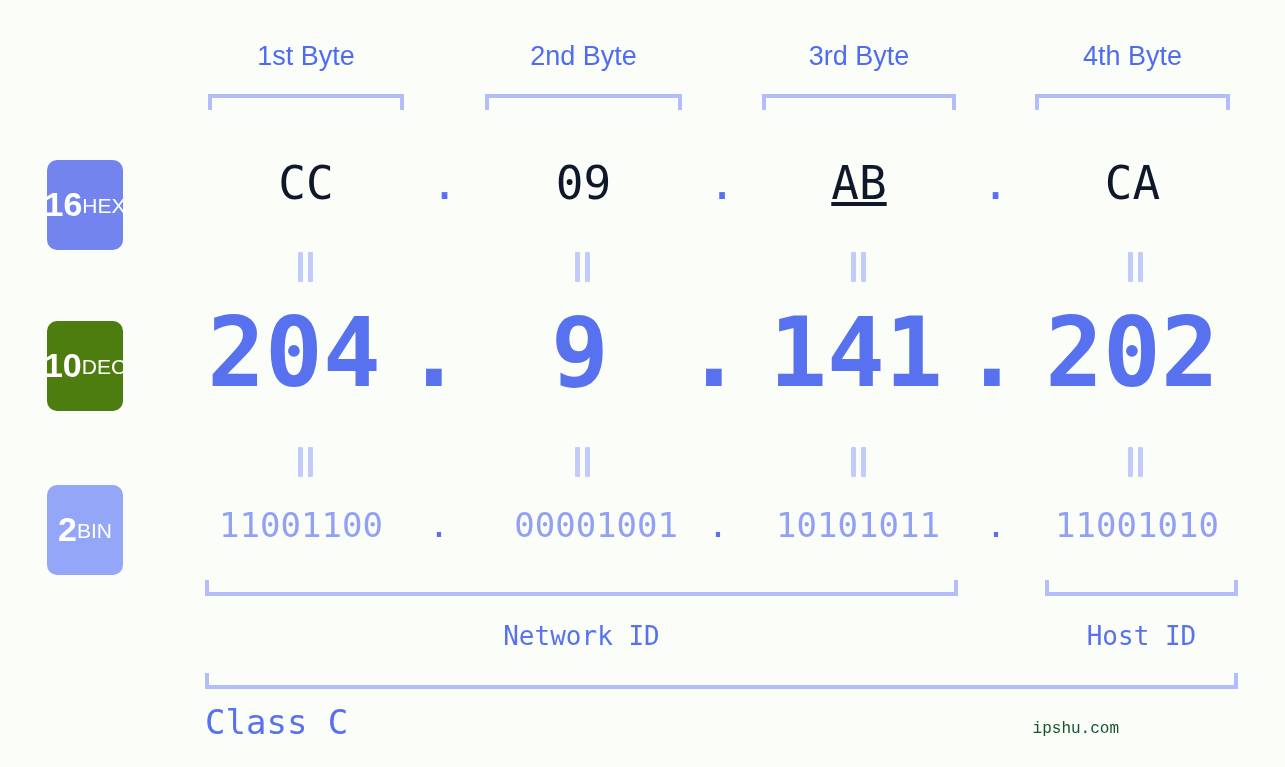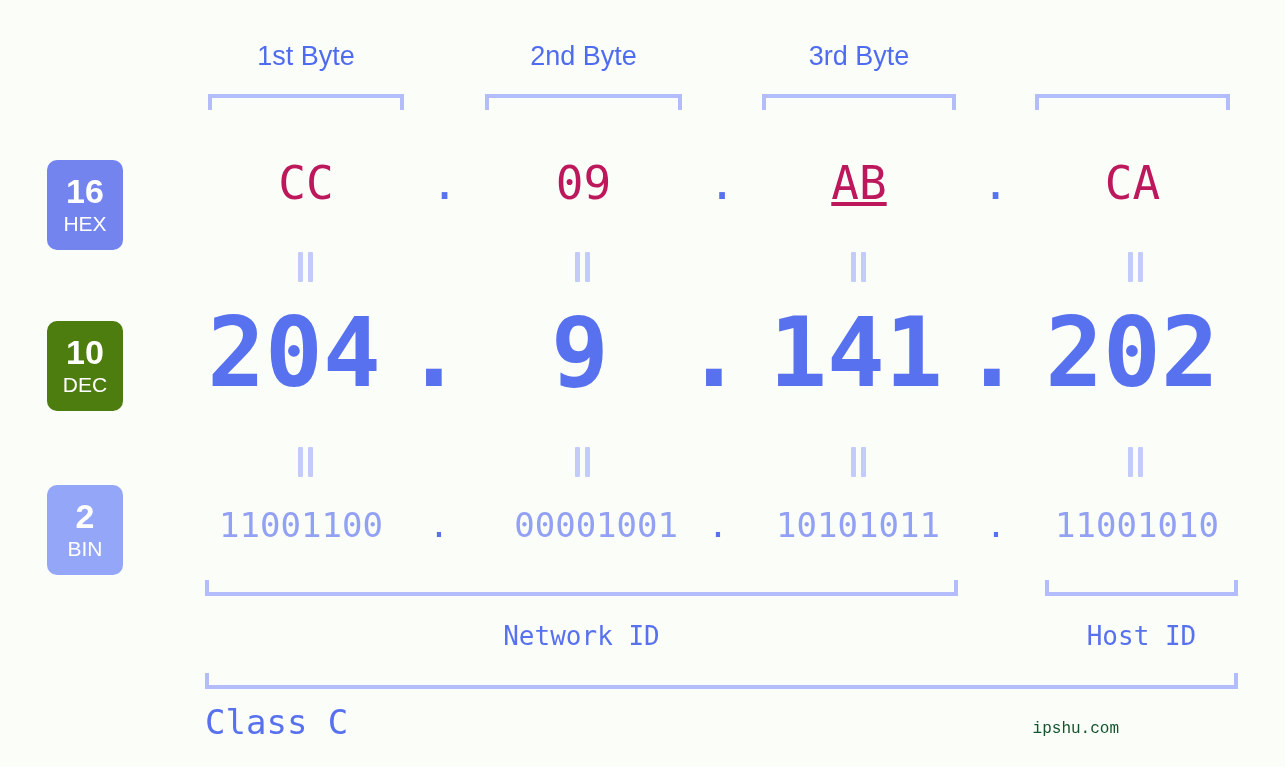--- a/index.html
+++ b/index.html
@@ -57,21 +57,21 @@
 
   
   .badge {
     position: absolute;
     width: 76px;
     border-radius: 10px;
     color: #ffffff;
     text-align: center;
     font-family: "Liberation Sans", sans-serif;
     display: flex;
-    flex-direction: column;
+    flex-direction: row;
     align-items: center;
     justify-content: center;
     line-height: 1;
   }
   .badge .num {
     font-size: 34px;
     font-weight: 700;
     line-height: 1.05;
   }
   .badge .abbr {
@@ -90,21 +90,21 @@
     position: absolute;
     text-align: center;
     white-space: nowrap;
   }
 
   
   .hex-row .cell {
     top: 152px;
     font-family: "DejaVu Sans Mono", monospace;
     font-size: 46px;
-    color: #be185d;
+    color: #0f172a;
     line-height: 1;
   }
   .hex-row .dot {
     top: 152px;
     font-family: "DejaVu Sans Mono", monospace;
     font-size: 46px;
     color: #5871ee;
     line-height: 1;
   }
 
@@ -188,20 +188,21 @@
   }
 </style>
 </head>
 <body>
 
 <div class="stage">
 
   <div class="byte-label" style="left:208px; width:196px;">1st Byte</div>
   <div class="byte-label" style="left:485px; width:197px;">2nd Byte</div>
   <div class="byte-label" style="left:762px; width:194px;">3rd Byte</div>
+  <div class="byte-label" style="left:1035px; width:195px;">4th Byte</div>
 
   <div class="bracket bracket-down" style="left:208px; top:86px; width:196px;"></div>
   <div class="bracket bracket-down" style="left:485px; top:86px; width:197px;"></div>
   <div class="bracket bracket-down" style="left:762px; top:86px; width:194px;"></div>
   <div class="bracket bracket-down" style="left:1035px; top:86px; width:195px;"></div>
 
   <div class="badge" id="badge-hex">
     <div class="num">16</div>
     <div class="abbr">HEX</div>
   </div>

